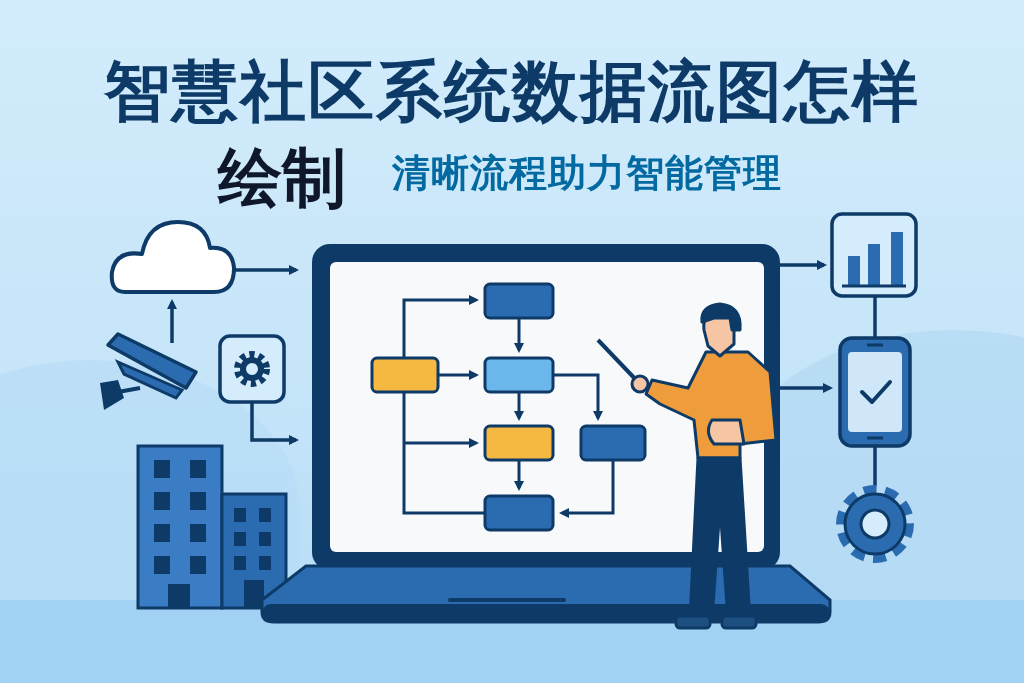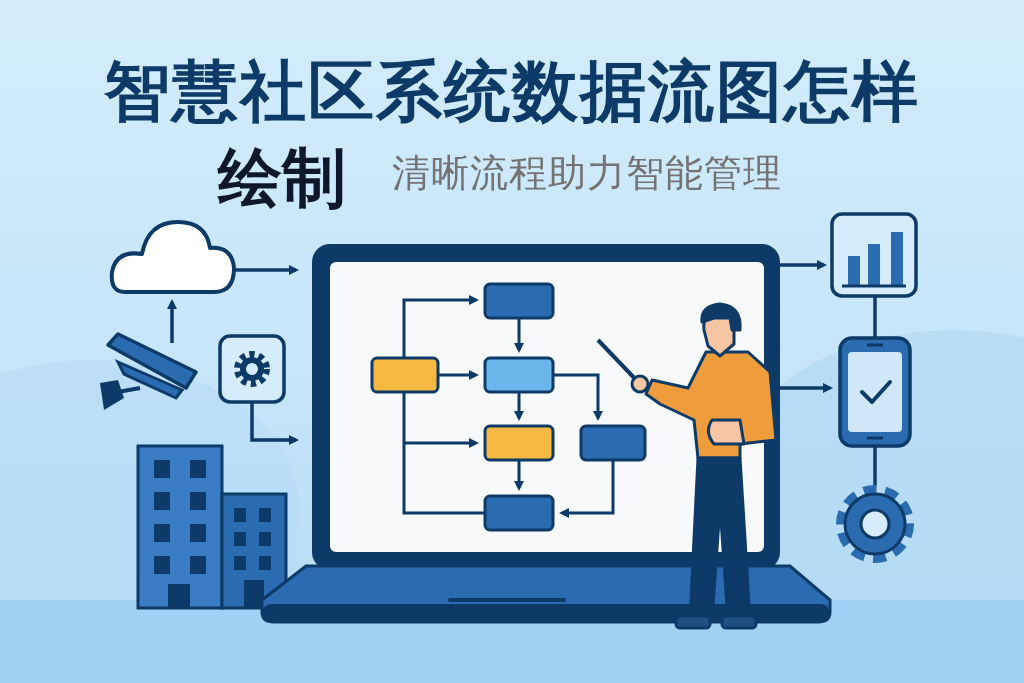--- a/index.html
+++ b/index.html
@@ -24,21 +24,21 @@
     position: absolute; left: 0; top: 52px; width: 1024px; text-align: center;
     font-size: 66px; font-weight: bold; color: #0e3a68; letter-spacing: 2px;
     line-height: 80px;
   }
   .title-line2 {
     position: absolute; left: 218px; top: 138px;
     font-size: 64px; font-weight: bold; color: #0f172a; line-height: 80px;
   }
   .subtitle {
     position: absolute; left: 392px; top: 148px;
-    font-size: 38px; color: #737373; line-height: 50px; letter-spacing: 1px;
+    font-size: 38px; color: #0369a1; line-height: 50px; letter-spacing: 1px; font-weight: bold;
   }
   svg.scene { position: absolute; left: 0; top: 0; }
 </style>
 </head>
 <body>
 
 <div class="bg-hill-left"></div>
 <div class="bg-hill-right"></div>
 <div class="ground"></div>
 

